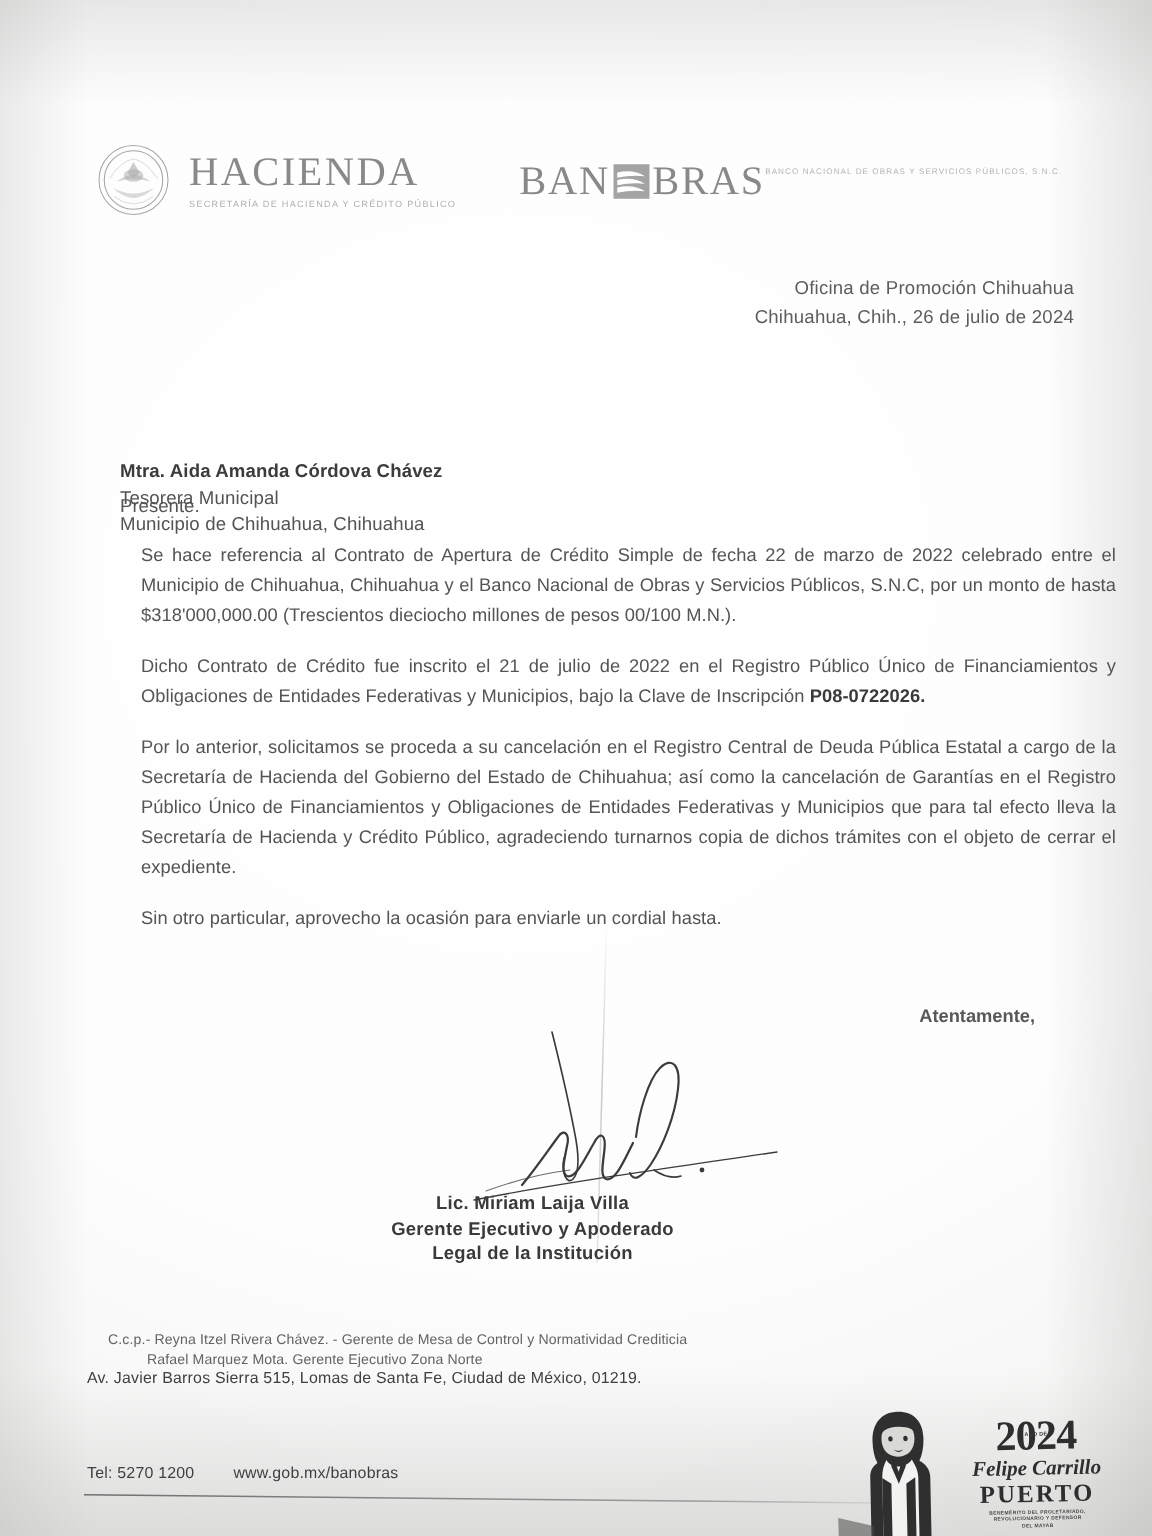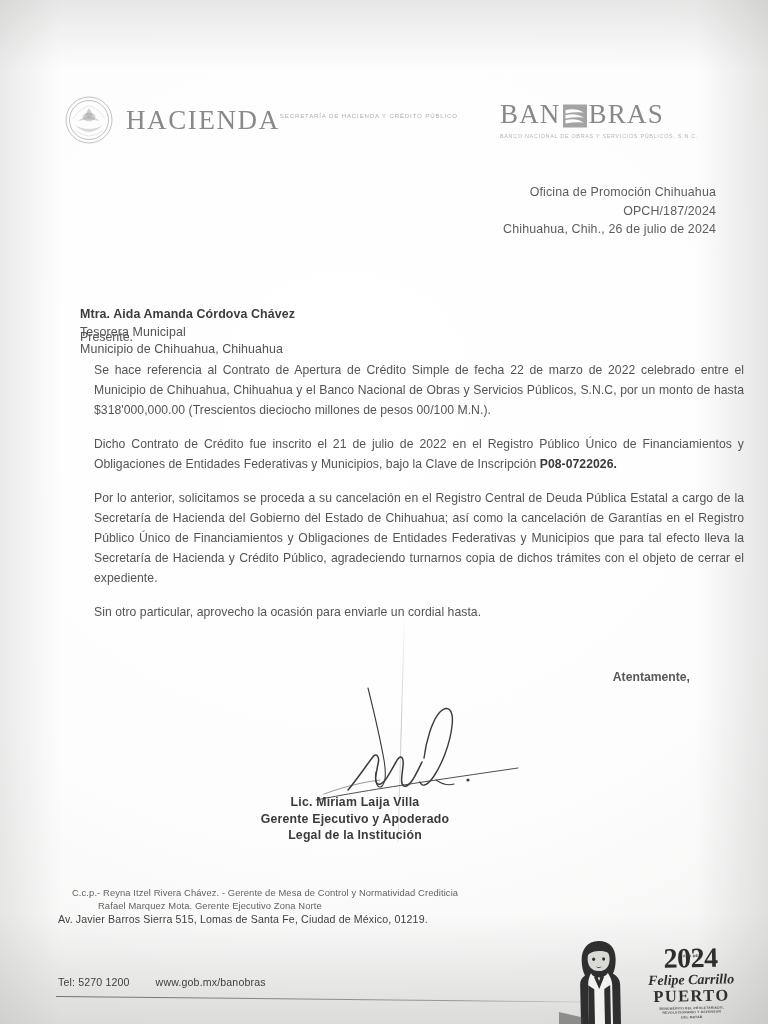--- a/index.html
+++ b/index.html
@@ -67,21 +67,21 @@
     opacity: 0.80;
   }
   .seal {
     width: 50px;
     height: 50px;
     flex: 0 0 50px;
     margin-right: 12px;
   }
   .hacienda-block {
     display: flex;
-    flex-direction: row;
+    flex-direction: column;
     justify-content: center;
   }
   .hacienda-word {
     font-family: "Liberation Serif", serif;
     font-size: 27px;
     letter-spacing: 1.6px;
     color: #6c6c6c;
     line-height: 1;
   }
   .hacienda-sub {
@@ -93,21 +93,20 @@
     white-space: nowrap;
   }
   .lh-divider {
     width: 1px;
     height: 38px;
     background: #c8c8c8;
     margin: 0 20px 0 22px;
   }
   .banobras-block {
     display: flex;
-    flex-direction: column;
     justify-content: center;
   }
   .banobras-word {
     display: flex;
     align-items: center;
     font-family: "Liberation Serif", serif;
     font-size: 27px;
     letter-spacing: 1.2px;
     color: #6c6c6c;
     line-height: 1;
@@ -381,21 +380,20 @@
           </svg>
         </span>
         <span>BRAS</span>
       </div>
       <div class="banobras-sub">BANCO NACIONAL DE OBRAS Y SERVICIOS PÚBLICOS, S.N.C.</div>
     </div>
   </div>
 
   <div class="meta-block">
     <div>Oficina de Promoción Chihuahua</div>
-    <div>OPCH/187/2024</div>
     <div>Chihuahua, Chih., 26 de julio de 2024</div>
   </div>
 
   <div class="addressee">
     <div class="name">Mtra. Aida Amanda Córdova Chávez</div>
     <div>Tesorera Municipal</div>
     <div>Municipio de Chihuahua, Chihuahua</div>
   </div>
 
   <div class="presente">Presente.</div>

